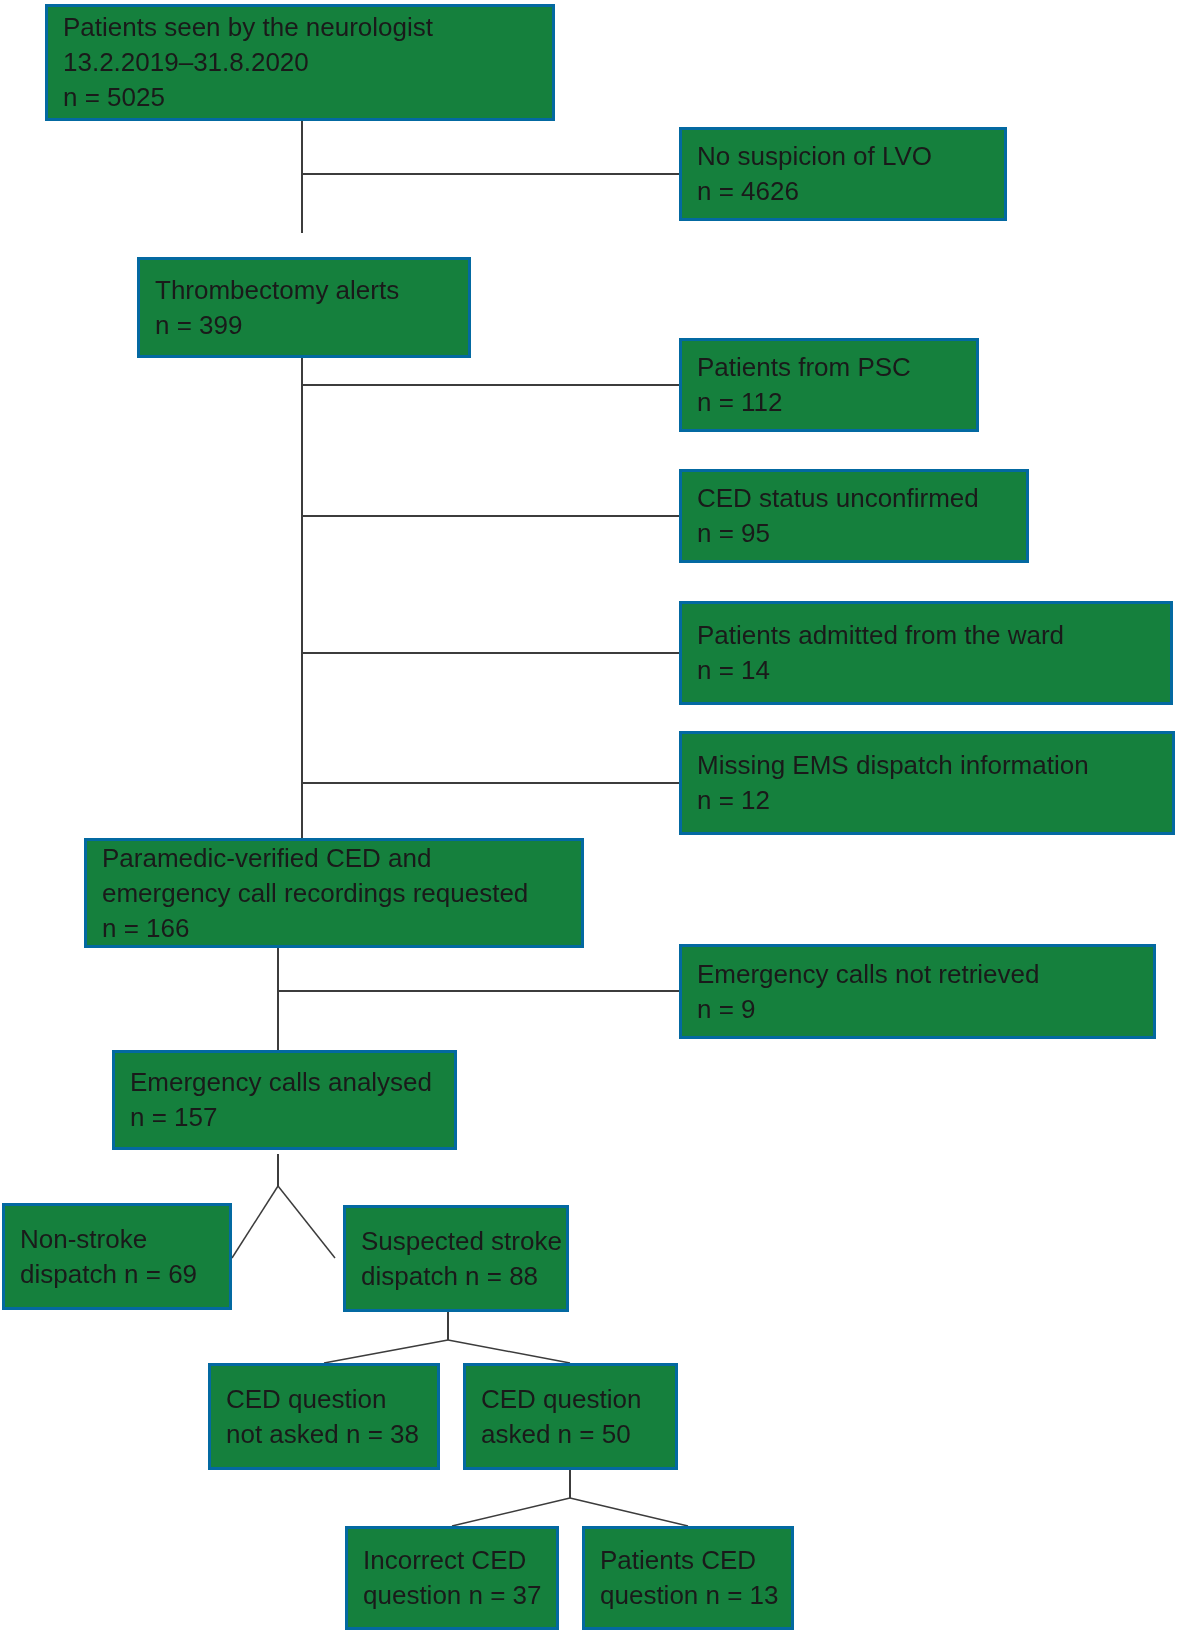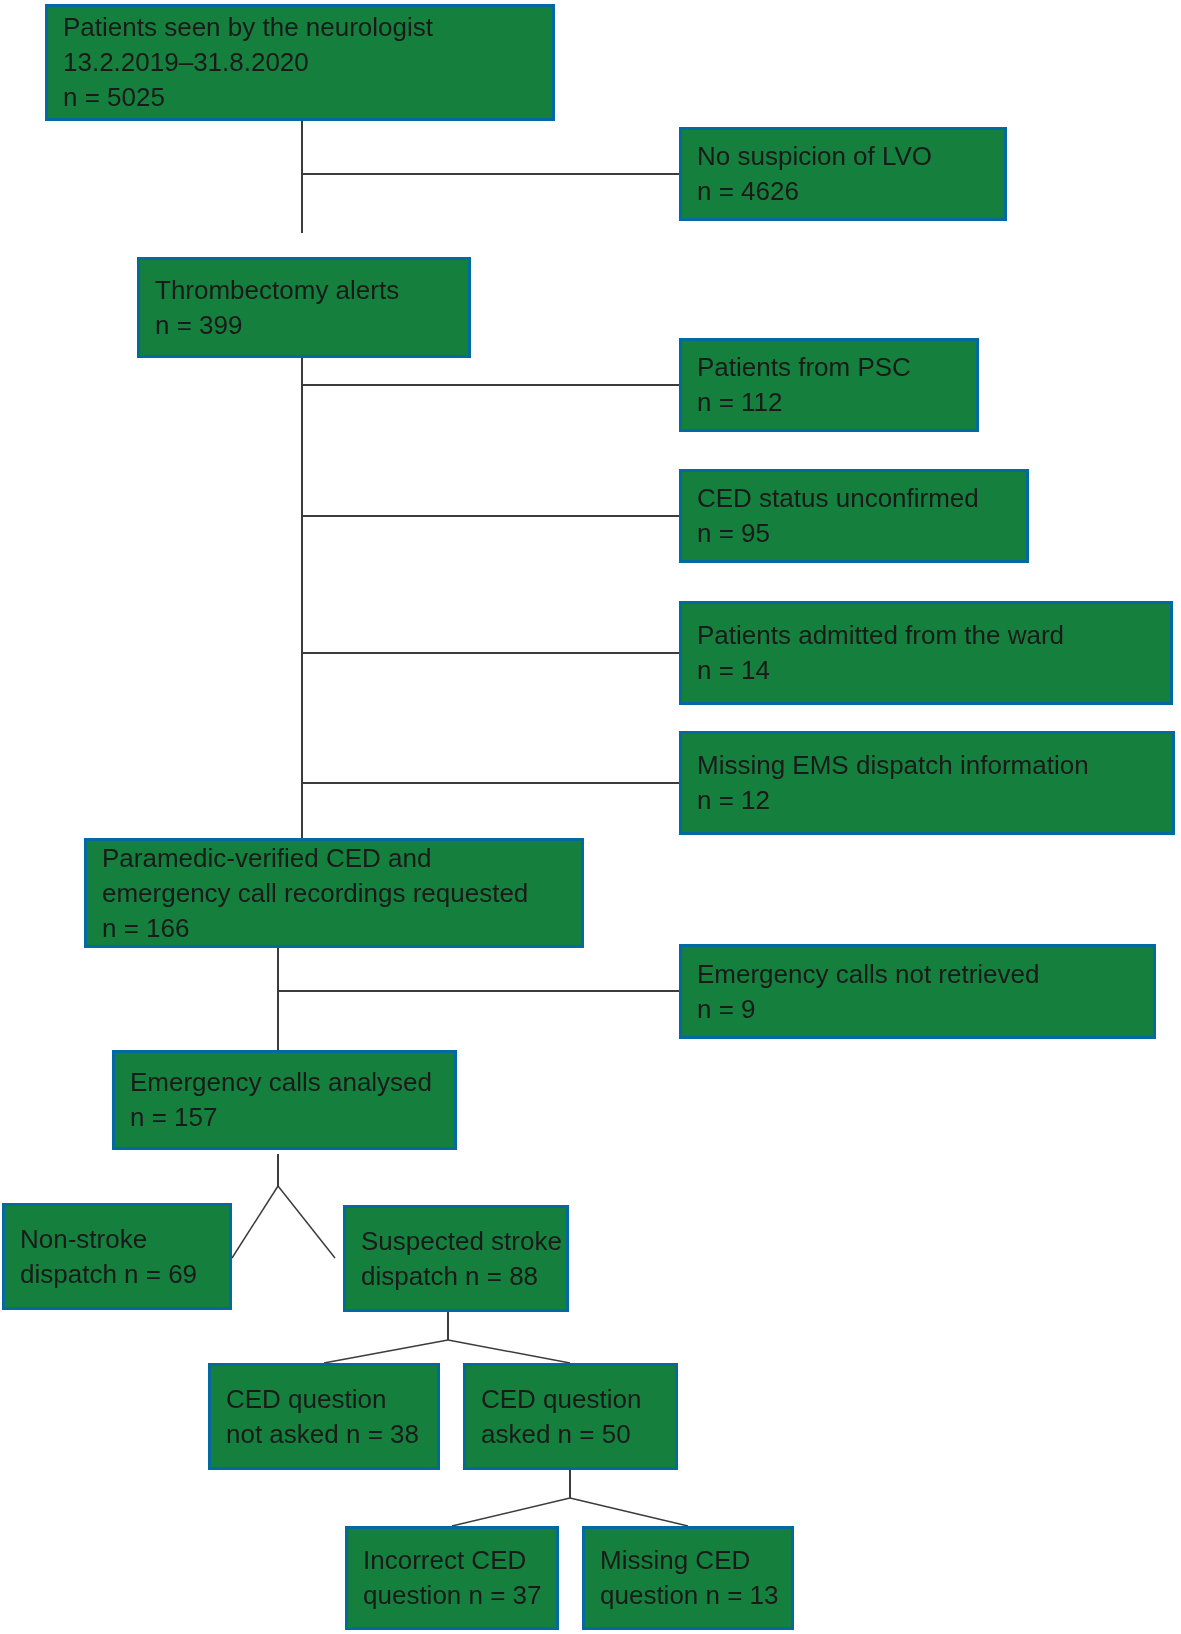--- a/index.html
+++ b/index.html
@@ -144,17 +144,17 @@
     <span>CED question</span>
     <span>asked n = 50</span>
   </div>
 
   <div class="node" style="left:345px; top:1526px; width:214px; height:104px;">
     <span>Incorrect CED</span>
     <span>question n = 37</span>
   </div>
 
   <div class="node" style="left:582px; top:1526px; width:212px; height:104px;">
-    <span>Missing CED</span>
+    <span>Patients CED</span>
     <span>question n = 13</span>
   </div>
 
 </div>
 
 </body></html>

